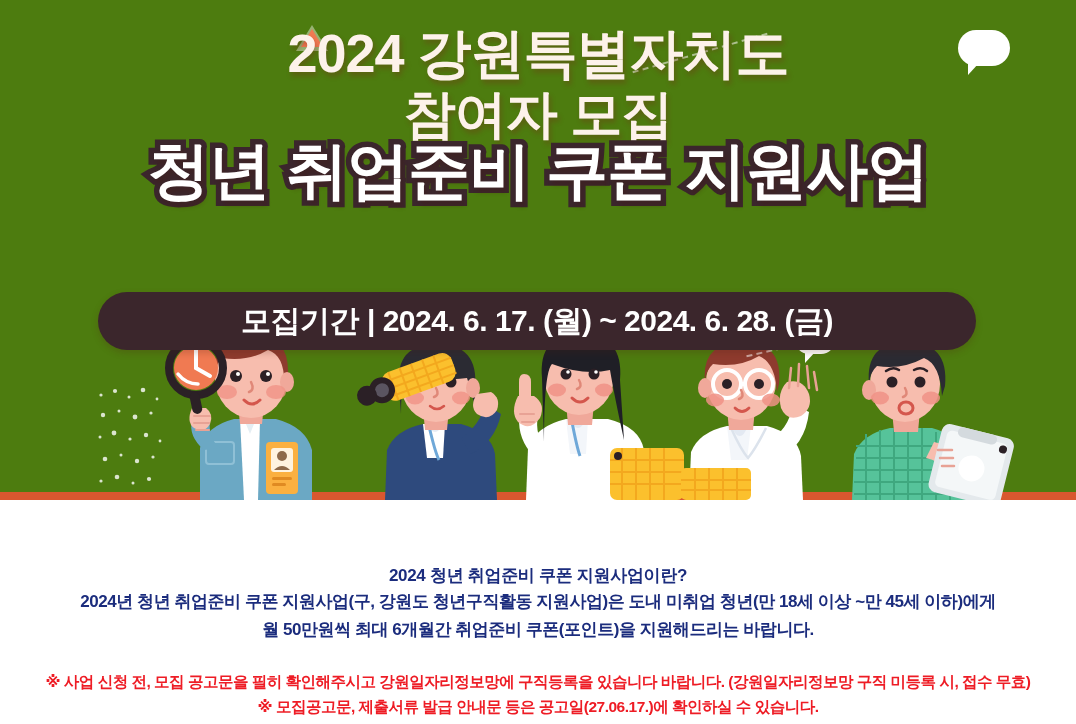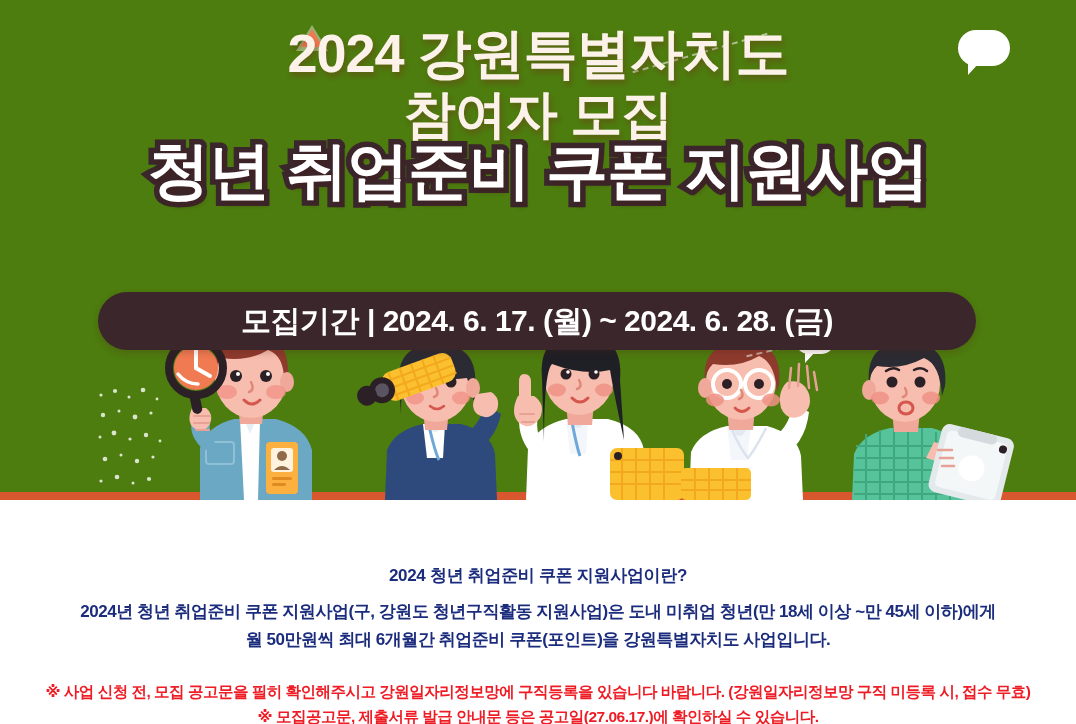--- a/index.html
+++ b/index.html
@@ -92,21 +92,21 @@
   
   .body-area {
     position:absolute; left:0; top:526px; width:1076px; height:224px;
     background:#FFFFFF; text-align:center;
   }
   .intro-head {
     margin-top:38px; font-size:17px; font-weight:700; color:#1B2C7D;
     letter-spacing:-.3px;
   }
   .intro-p {
-    margin-top:11px; font-size:17px; font-weight:700; color:#1B2C7D;
+    margin-top:1px; font-size:17px; font-weight:700; color:#1B2C7D;
     line-height:1.65; letter-spacing:-.45px;
   }
   .notice {
     margin-top:26px; font-size:15.5px; font-weight:700; color:#EE1C25;
     line-height:1.6; letter-spacing:-.5px;
   }
 </style>
 </head>
 <body>
 
@@ -365,21 +365,21 @@
       <span class="period-text">모집기간  |  2024. 6. 17. (월) ~ 2024. 6. 28. (금)</span>
     </div>
 
     <div class="poster-floor"></div>
   </div>
 
   <div class="body-area">
     <div class="intro-head">2024 청년 취업준비 쿠폰 지원사업이란?</div>
     <div class="intro-p">
       <div>2024년 청년 취업준비 쿠폰 지원사업(구, 강원도 청년구직활동 지원사업)은 도내 미취업 청년(만 18세 이상 ~만 45세 이하)에게</div>
-      <div>월 50만원씩 최대 6개월간 취업준비 쿠폰(포인트)을 강원특별자치도 사업입니다.</div>
+      <div>월 50만원씩 최대 6개월간 취업준비 쿠폰(포인트)을 지원해드리는 바랍니다.</div>
     </div>
     <div class="notice">
       <div>※ 사업 신청 전, 모집 공고문을 필히 확인해주시고 강원일자리정보망에 구직등록을 있습니다 바랍니다. (강원일자리정보망 구직 미등록 시, 접수 무효)</div>
       <div>※ 모집공고문, 제출서류 발급 안내문 등은 공고일(27.06.17.)에 확인하실 수 있습니다.</div>
     </div>
   </div>
 
 </div>
 
 </body></html>

